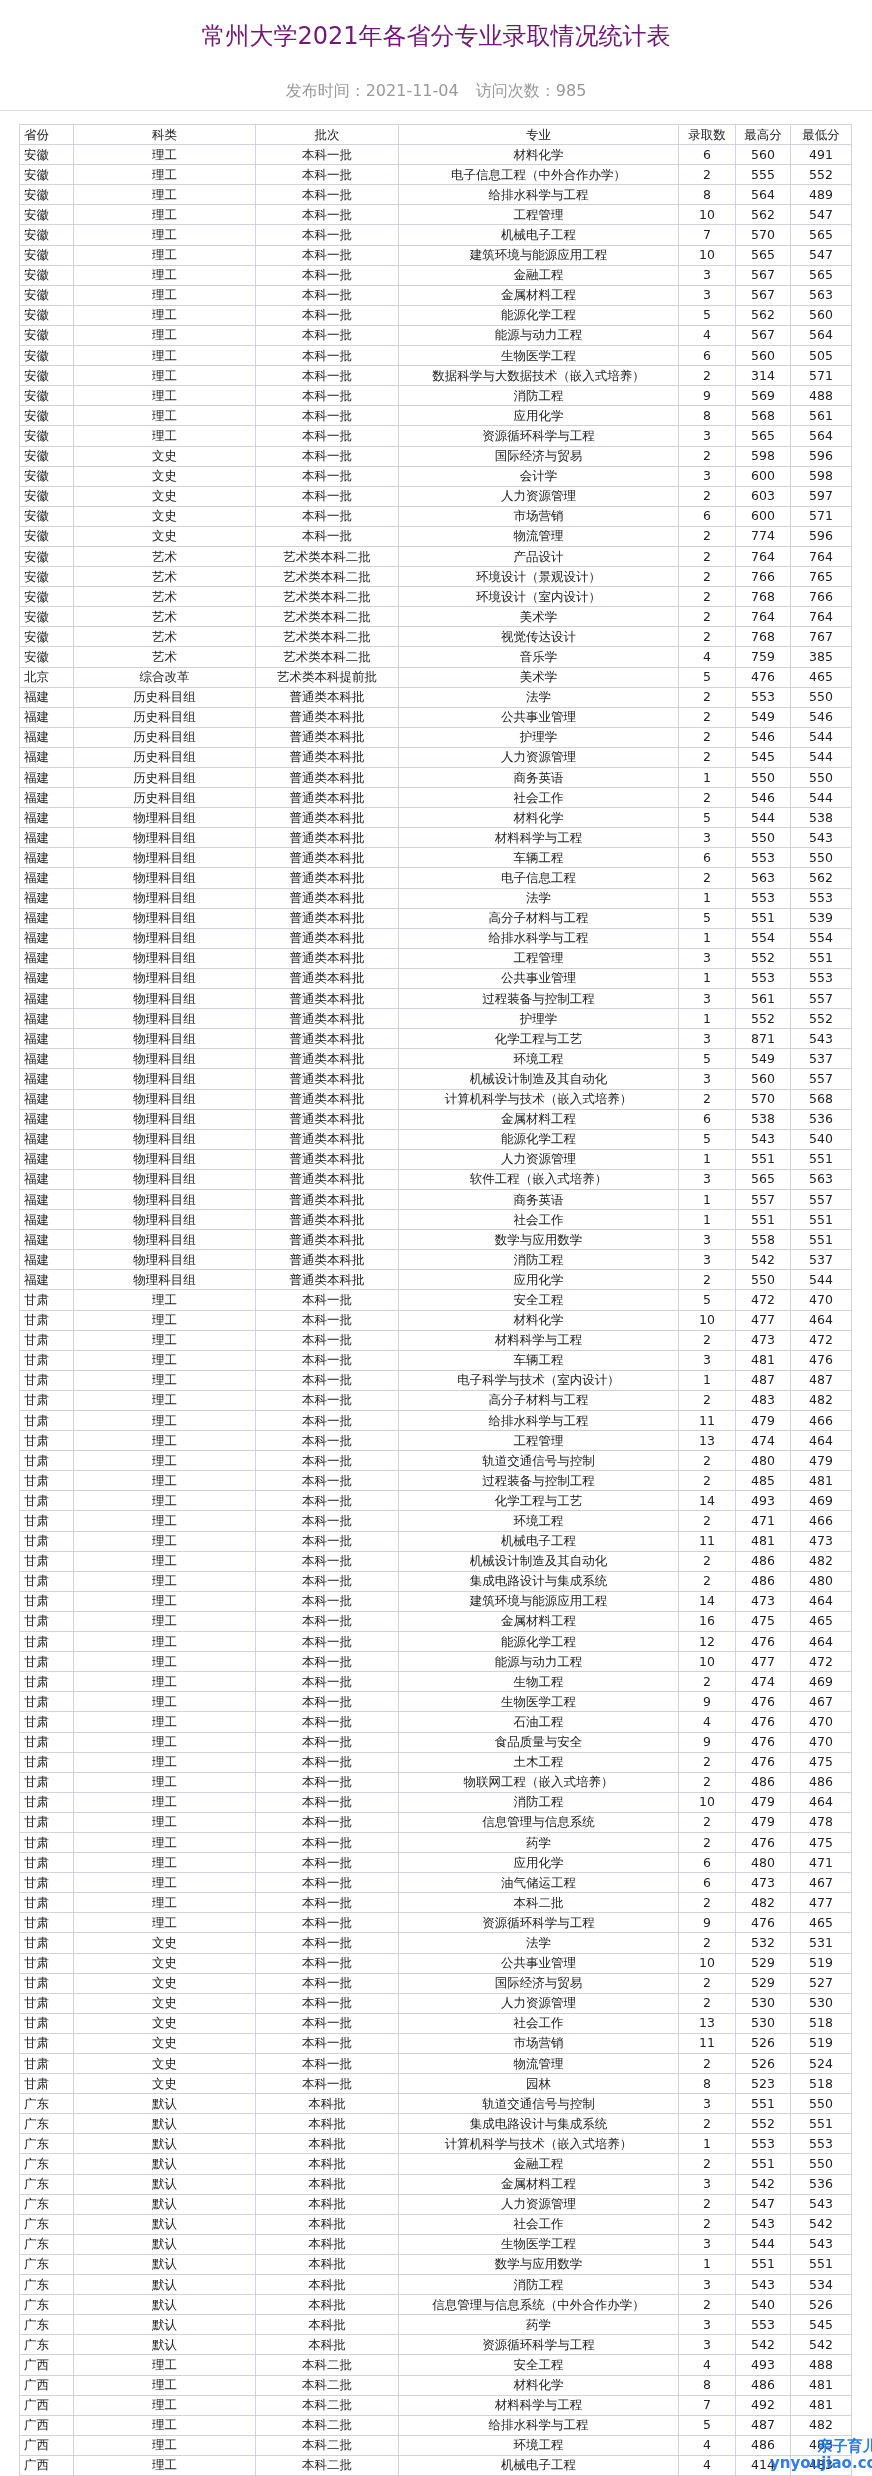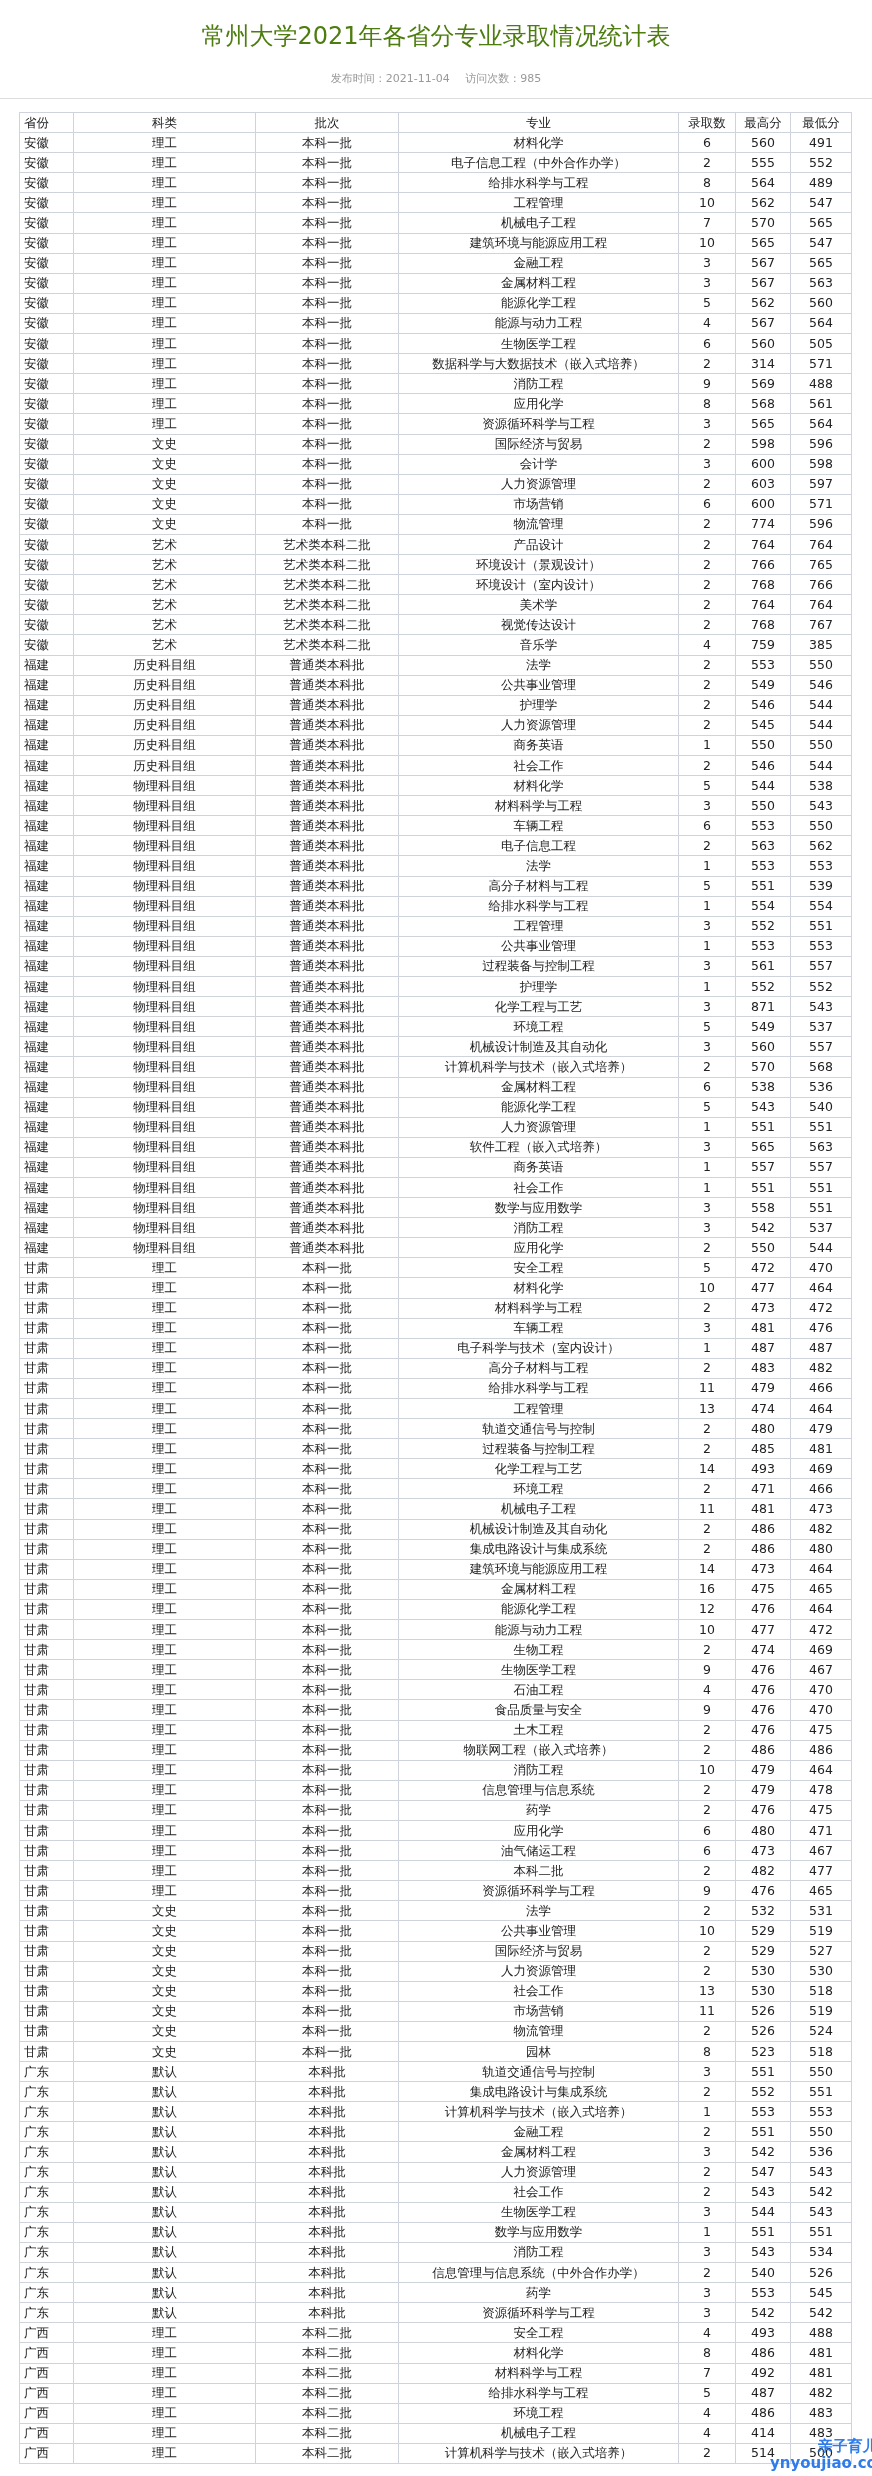--- a/index.html
+++ b/index.html
@@ -1,18 +1,18 @@
 <!DOCTYPE html>
 <html><head>
 <meta charset="utf-8">
 <style>
   html, body { margin: 0; padding: 0; background: #ffffff; }
   body { width: 872px; font-family: "DejaVu Sans", "Liberation Sans", sans-serif; color: #333; }
-  .page-title { text-align: center; font-size: 24px; color: #4d7c0f; margin: 0; padding-top: 22px; height: 40px; line-height: 28px; font-weight: normal; }
-  .meta { text-align: center; font-size: 11px; color: #999; height: 22px; line-height: 18px; margin-top: 8px; }
+  .page-title { text-align: center; font-size: 24px; color: #701a75; margin: 0; padding-top: 22px; height: 40px; line-height: 28px; font-weight: normal; }
+  .meta { text-align: center; font-size: 16px; color: #999; height: 22px; line-height: 18px; margin-top: 20px; }
   .meta span { margin: 0 6px; }
   .divider { border: 0; border-top: 1px solid #ddd; margin: 6px 0 0 0; height: 0; }
   .table-wrap { padding: 13px 0 0 19px; }
   table { border-collapse: collapse; width: 832px; table-layout: fixed; font-size: 12.5px; color: #222; }
   th, td { border: 1px solid #cfd3dc; height: 19.1px; padding: 0; text-align: center; line-height: 18px; overflow: hidden; white-space: nowrap; font-weight: normal; }
   td.c-prov, th.c-prov { text-align: left; padding-left: 4px; }
   col.w1 { width: 54px; } col.w2 { width: 182px; } col.w3 { width: 143px; } col.w4 { width: 280px; }
   col.w5 { width: 57px; } col.w6 { width: 55px; } col.w7 { width: 61px; }
   .watermark { position: absolute; left: 770px; top: 2438px; font-weight: bold; color: #1a6fe8; font-size: 15px; line-height: 17px; text-align: right; opacity: 0.9; pointer-events: none; }
 </style>
@@ -277,20 +277,29 @@
         <tr>
           <td class="c-prov">安徽</td>
           <td>艺术</td>
           <td>艺术类本科二批</td>
           <td>音乐学</td>
           <td>4</td>
           <td>759</td>
           <td>385</td>
         </tr>
         <tr>
+          <td class="c-prov">北京</td>
+          <td>综合改革</td>
+          <td>艺术类本科提前批</td>
+          <td>美术学</td>
+          <td>5</td>
+          <td>476</td>
+          <td>465</td>
+        </tr>
+        <tr>
           <td class="c-prov">福建</td>
           <td>历史科目组</td>
           <td>普通类本科批</td>
           <td>法学</td>
           <td>2</td>
           <td>553</td>
           <td>550</td>
         </tr>
         <tr>
           <td class="c-prov">福建</td>

